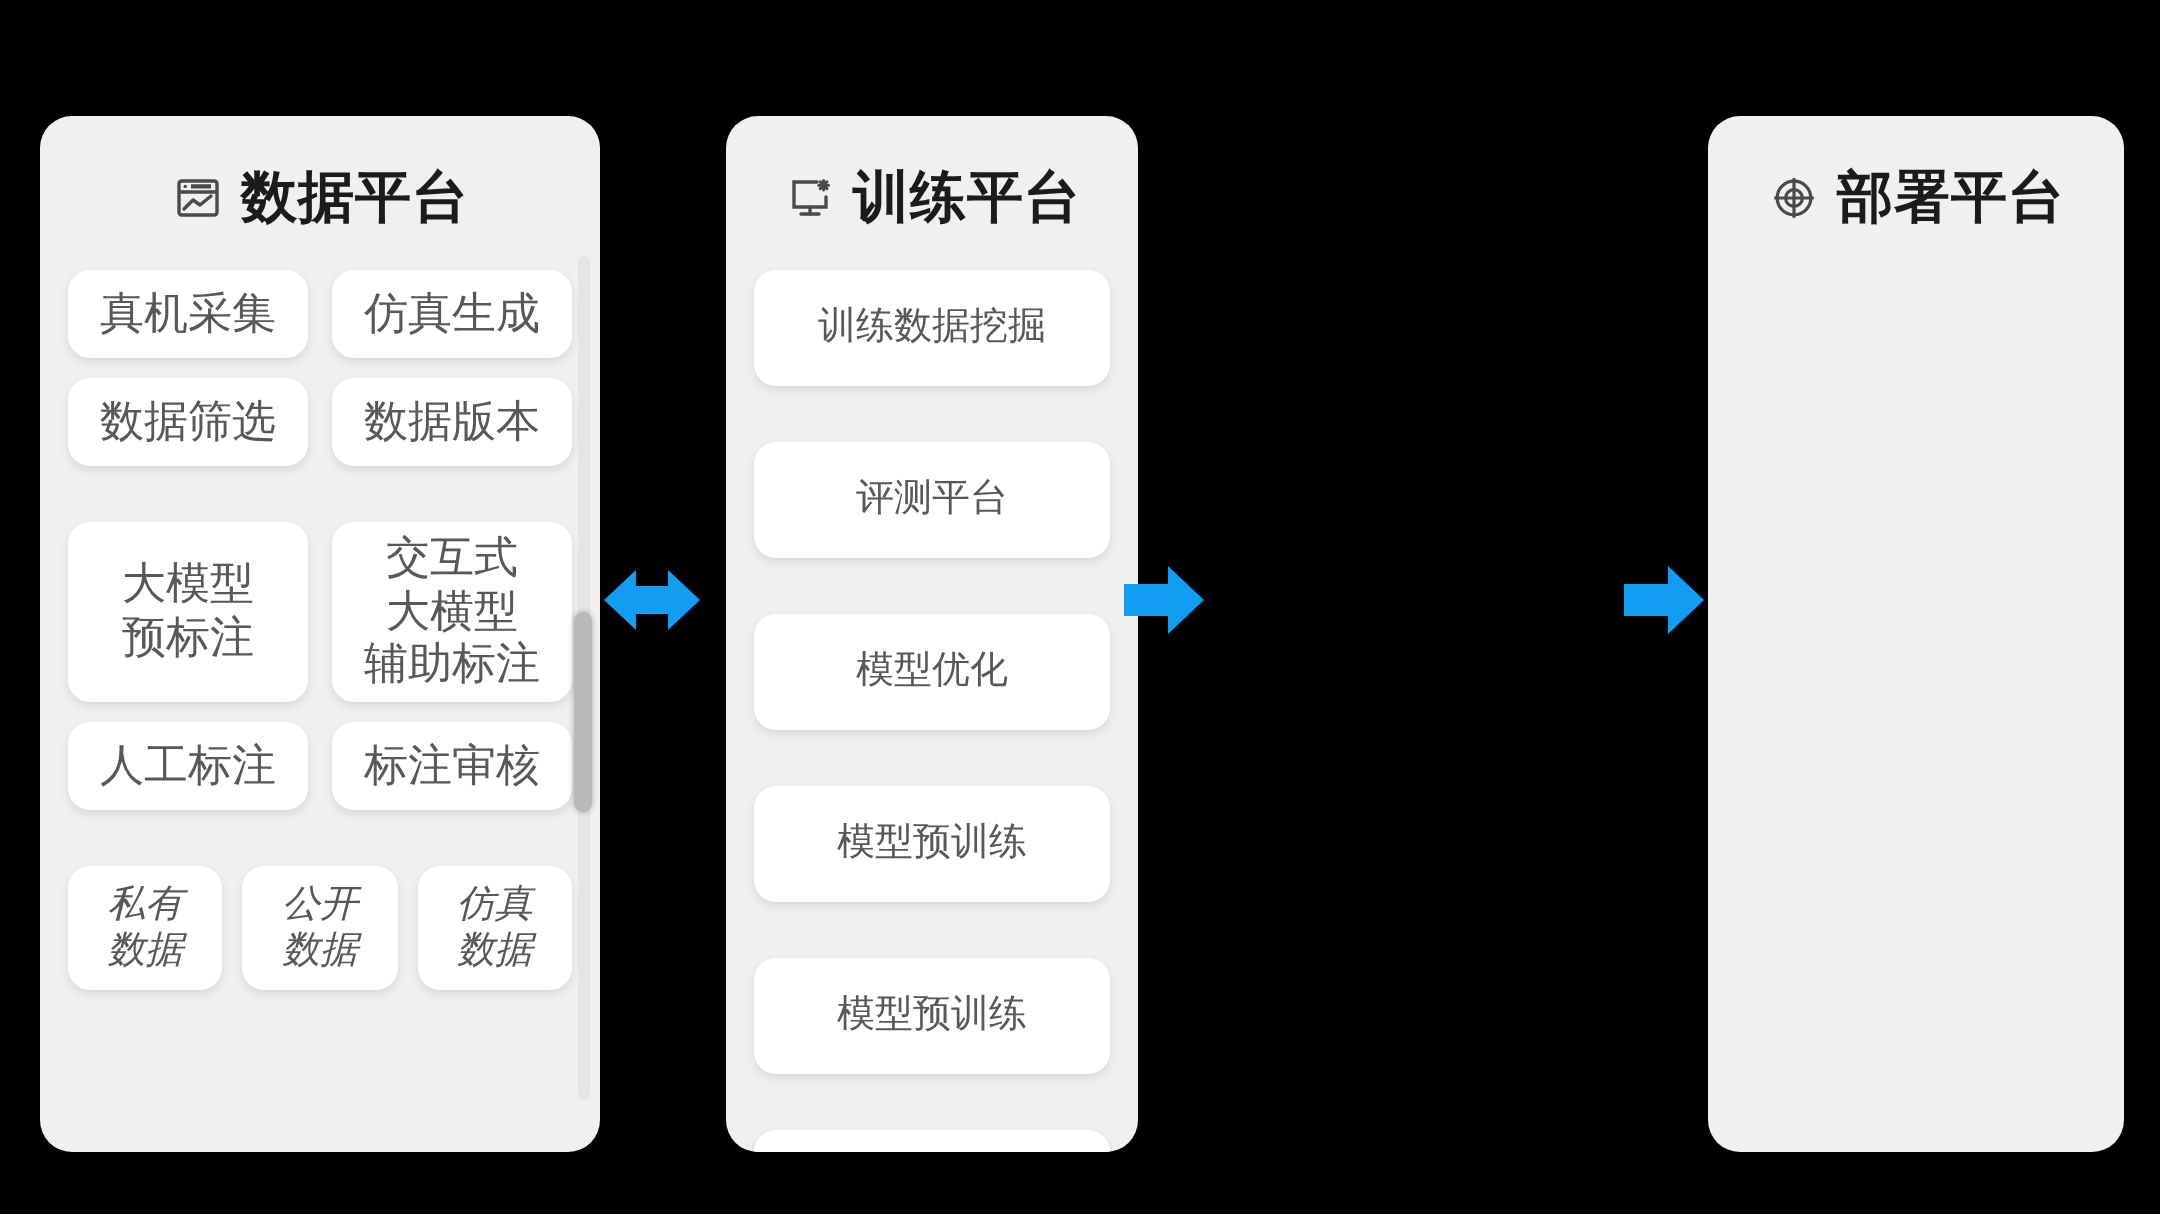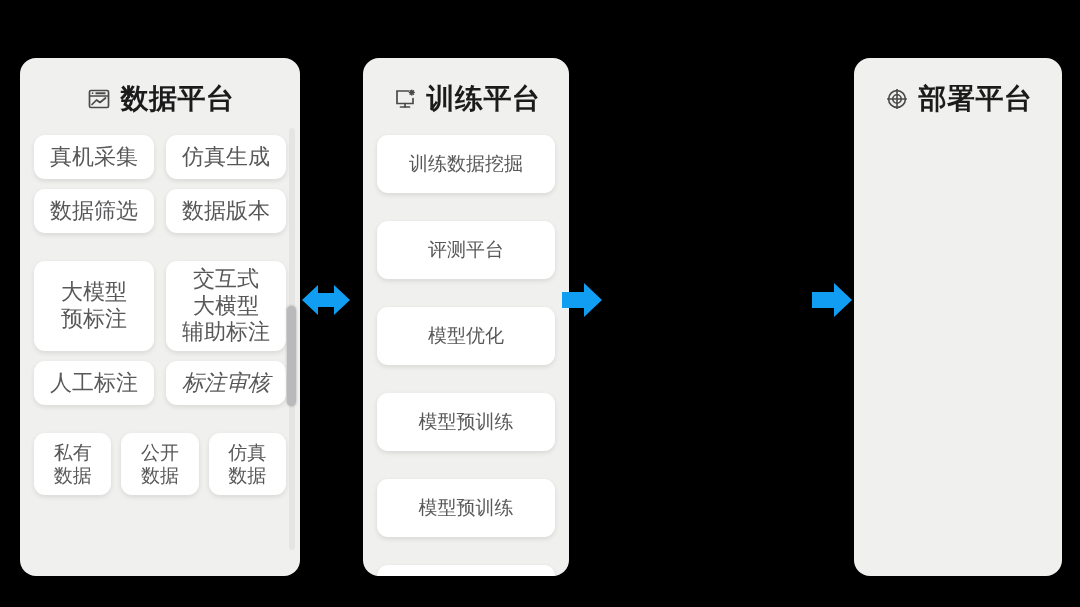--- a/index.html
+++ b/index.html
@@ -77,21 +77,21 @@
     gap:10px 12px;
   }
   .grid3 {
     width:100%;
     display:grid;
     grid-template-columns:1fr 1fr 1fr;
     gap:10px;
   }
   .grid2 .card { height:44px; font-size:22px; }
   .group-gap { height:28px; }
-  .grid3 .card { height:62px; font-size:19px; }
+  .grid3 .card { height:62px; font-size:19px;font-style:italic; }
 
   
   .stack { width:100%; display:flex; flex-direction:column; gap:28px; }
   .stack .card { width:100%; height:58px; font-size:19px; }
 
   
   .scroll-track {
     position:absolute;
     top:70px; right:5px;
     width:6px; bottom:26px;
@@ -141,21 +141,21 @@
 
       <div class="group-gap"></div>
 
       <div class="grid2">
         <div class="card" style="height:90px;">大模型
 预标注</div>
         <div class="card" style="height:90px;">交互式
 大横型
 辅助标注</div>
         <div class="card" style="height:44px;">人工标注</div>
-        <div class="card" style="height:44px;font-style:italic;">标注审核</div>
+        <div class="card" style="height:44px;">标注审核</div>
       </div>
 
       <div class="group-gap"></div>
 
       <div class="grid3">
         <div class="card">私有
 数据</div>
         <div class="card">公开
 数据</div>
         <div class="card">仿真

